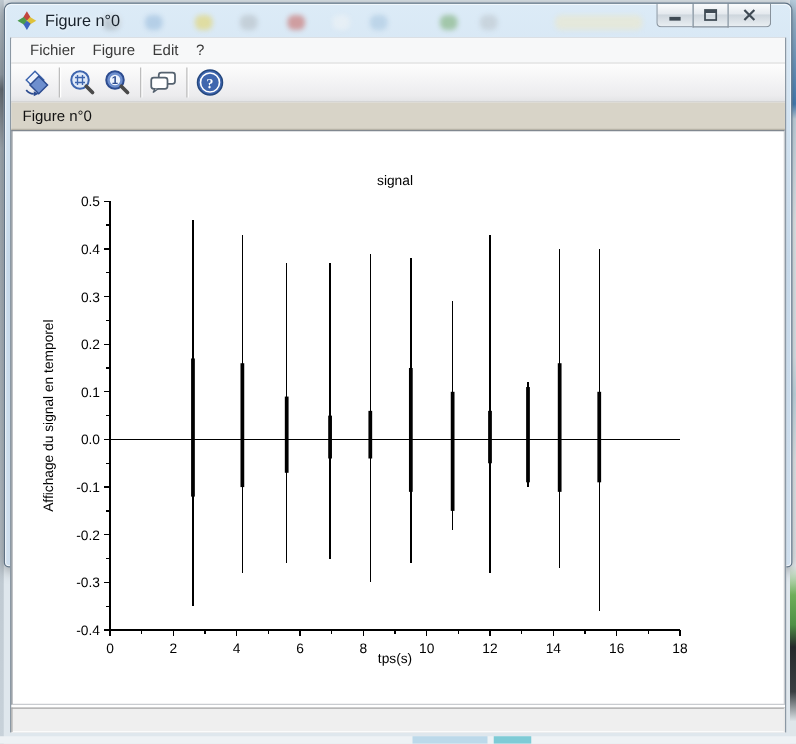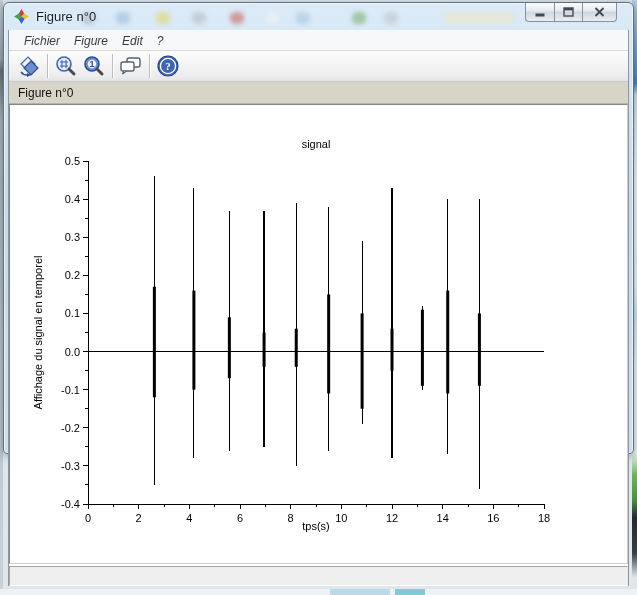--- a/index.html
+++ b/index.html
@@ -36,22 +36,22 @@
     background:linear-gradient(180deg,#fbfcfd 0%,#e4e9ee 45%,#ced6dd 50%,#e9eef2 100%);
     display:flex; align-items:center; justify-content:center; padding:0; cursor:default; }
   .caption-btn.min { border-radius:0 0 0 4px; border-right:none; }
   .caption-btn.max { }
   .caption-btn.close { width:34px; border-left:none; border-radius:0 0 4px 0; }
 
   .window-body { position:absolute; left:4px; top:27px; width:621px; height:556px;
     border:1px solid #8b98a4; background:#ffffff; }
 
   .menubar { position:absolute; left:5px; top:27px; width:619px; height:21px;
-    background:#f7f8f9; border-bottom:1px solid #dadada; display:flex; align-items:flex-end;
-    padding-left:8px; z-index:2;font-style:italic; }
+    background:#f7f8f9; border-bottom:1px solid #dadada; display:flex; align-items:center;
+    padding-left:8px; z-index:2; }
   .menu-item { font-size:12px; color:#3a3a3a; padding:2px 7px; cursor:default; }
 
   .toolbar { position:absolute; left:5px; top:48px; width:619px; height:31px;
     background:linear-gradient(180deg,#fdfdfd 0%,#ececee 85%,#e3e4e6 100%);
     border-bottom:1px solid #c9c9c9; display:flex; align-items:center; padding-left:6px; z-index:2; }
   .tool-btn { width:28px; height:27px; background:transparent; border:none; display:flex;
     align-items:center; justify-content:center; padding:0; }
   .tool-sep { width:1px; height:24px; background:#bdbdbd; margin:0 4px;
     box-shadow:1px 0 0 #ffffff; }
 

